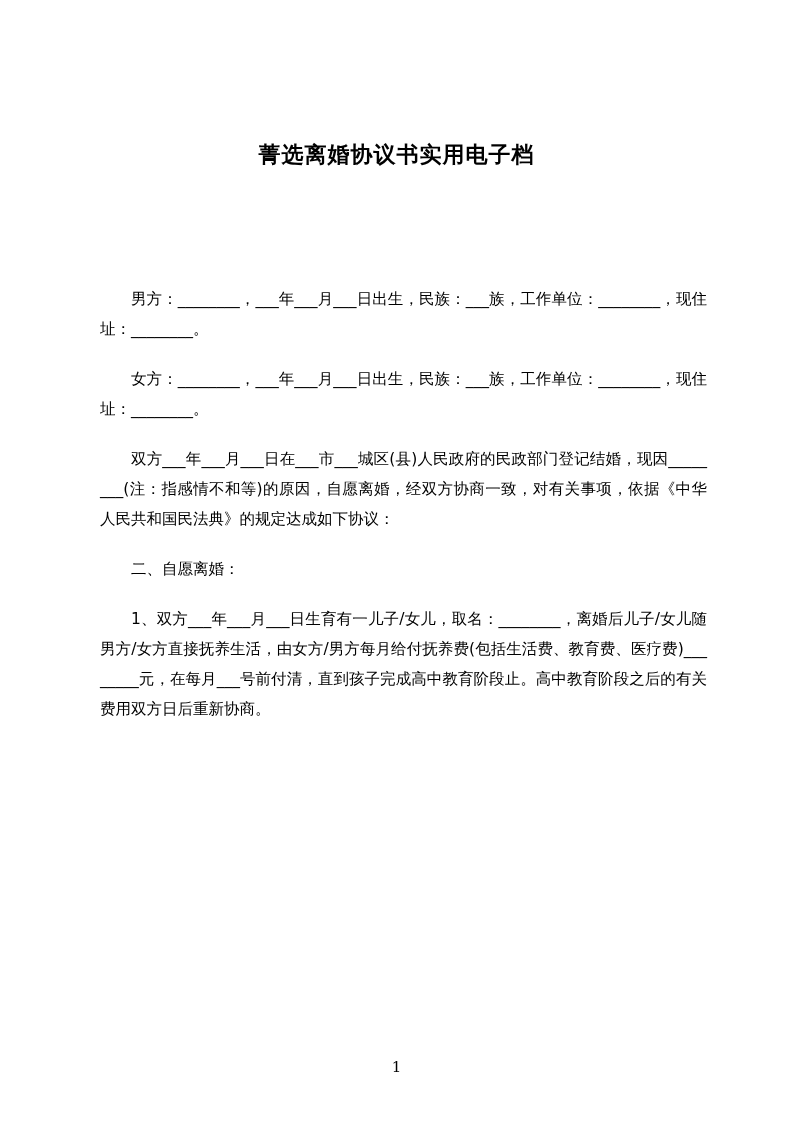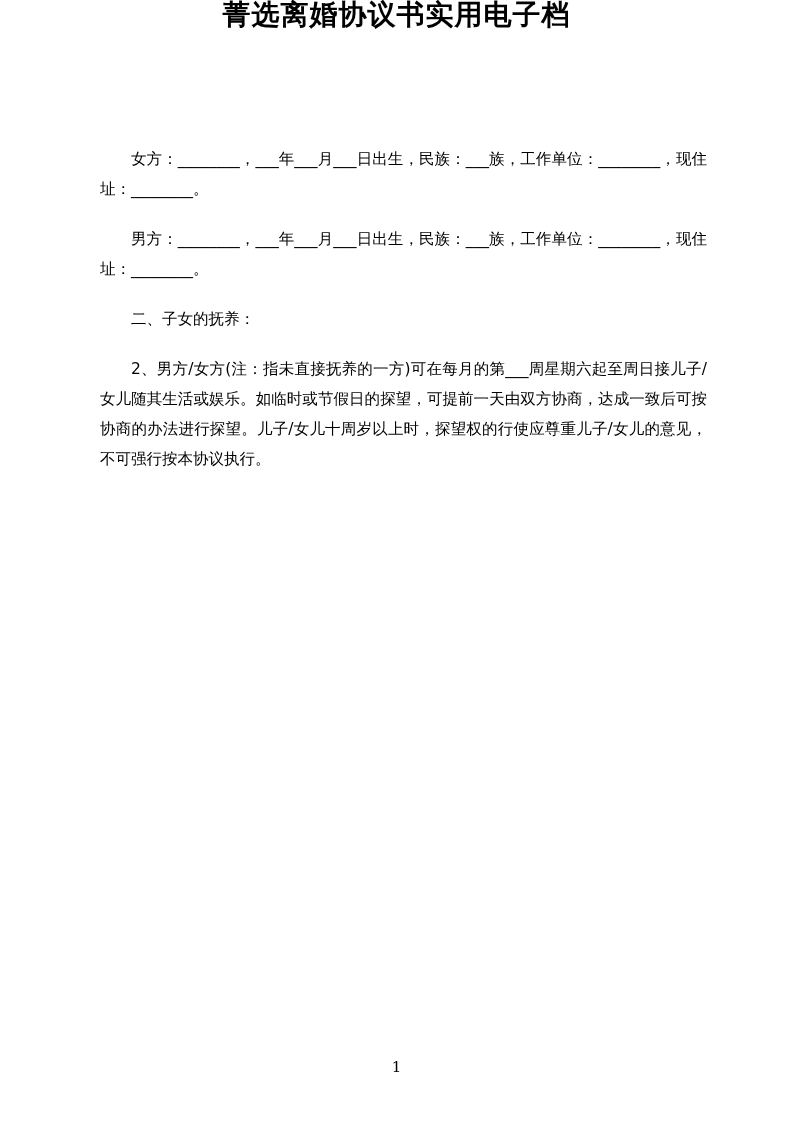--- a/index.html
+++ b/index.html
@@ -11,22 +11,23 @@
     position: relative;
     width: 793px;
     height: 1122px;
     background: #ffffff;
     overflow: hidden;
     font-family: "DejaVu Sans", "Liberation Sans", sans-serif;
     color: #000000;
   }
   .doc-title {
     margin: 0;
+    padding-top: 140px;
     text-align: center;
-    font-size: 28px;
+    font-size: 22px;
     font-weight: bold;
     line-height: 30px;
     letter-spacing: 1px;
   }
   .doc-body {
     margin: 0 86px 0 100px;
     padding-top: 114px;
   }
   .para {
     margin: 0 0 20px 0;
@@ -50,29 +51,30 @@
 </style>
 </head>
 <body>
 
 <div class="page">
 
   <h1 class="doc-title">菁选离婚协议书实用电子档</h1>
 
   <div class="doc-body">
 
+    <p class="para">男方：________，___年___月___日出生，民族：___族，工作单位：________，现住址：________。</p>
+
     <p class="para">女方：________，___年___月___日出生，民族：___族，工作单位：________，现住址：________。</p>
 
-    <p class="para">男方：________，___年___月___日出生，民族：___族，工作单位：________，现住址：________。</p>
+    <p class="para">双方___年___月___日在___市___城区(县)人民政府的民政部门登记结婚，现因________(注：指感情不和等)的原因，自愿离婚，经双方协商一致，对有关事项，依据《中华人民共和国民法典》的规定达成如下协议：</p>
 
 
+    <p class="para">二、自愿离婚：</p>
 
-    <p class="para">二、子女的抚养：</p>
+    <p class="para">1、双方___年___月___日生育有一儿子/女儿，取名：________，离婚后儿子/女儿随男方/女方直接抚养生活，由女方/男方每月给付抚养费(包括生活费、教育费、医疗费)________元，在每月___号前付清，直到孩子完成高中教育阶段止。高中教育阶段之后的有关费用双方日后重新协商。</p>
 
-
-    <p class="para">2、男方/女方(注：指未直接抚养的一方)可在每月的第___周星期六起至周日接儿子/女儿随其生活或娱乐。如临时或节假日的探望，可提前一天由双方协商，达成一致后可按协商的办法进行探望。儿子/女儿十周岁以上时，探望权的行使应尊重儿子/女儿的意见，不可强行按本协议执行。</p>
 
 
   </div>
 
   <div class="page-number">1</div>
 
 </div>
 
 </body></html>

